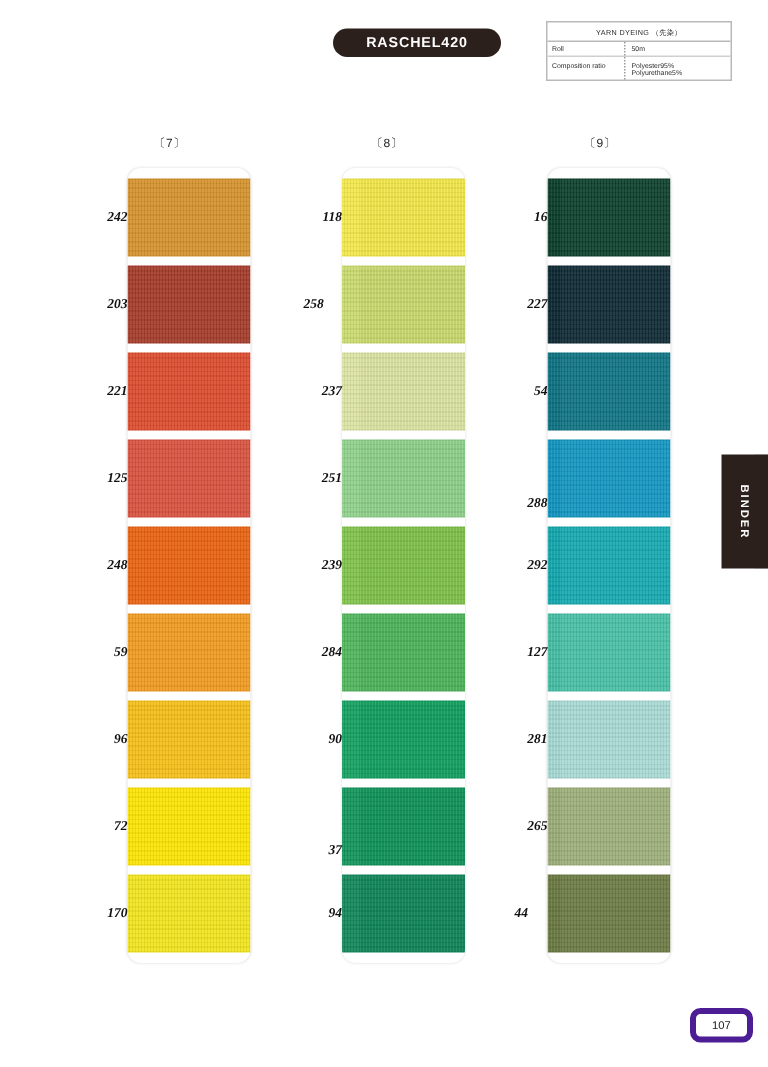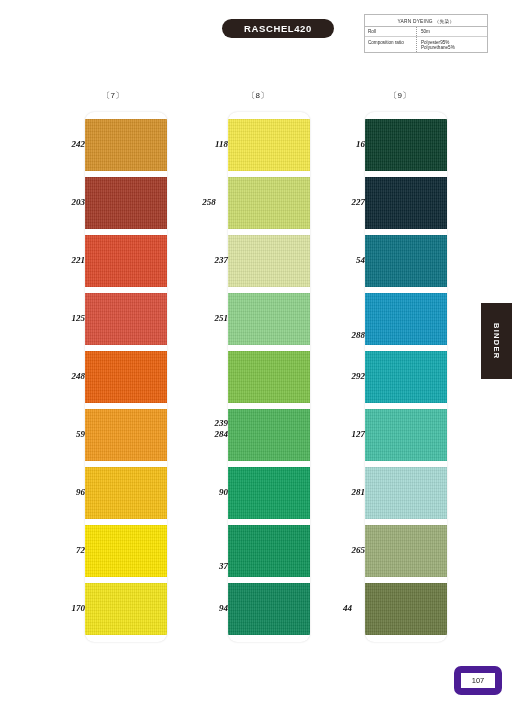--- a/index.html
+++ b/index.html
@@ -170,21 +170,21 @@
     background: #c8c4e0;
   }
 
   
   .page-number {
     position: absolute;
     right: 10px;
     bottom: 16px;
     width: 34px;
     height: 15px;
-    border: 7px solid #4c1d95;
+    border: 4px solid #4c1d95;
     border-radius: 7px;
     display: flex;
     align-items: center;
     justify-content: center;
     font-size: 7.5px;
     color: #222222;
     background: #ffffff;
   }
 </style>
 </head>
@@ -324,21 +324,21 @@
 <div class="code-label" style="left: 47px; top: 313px;">125</div>
 <div class="code-label" style="left: 47px; top: 371px;">248</div>
 <div class="code-label" style="left: 47px; top: 429px;">59</div>
 <div class="code-label" style="left: 47px; top: 487px;">96</div>
 <div class="code-label" style="left: 47px; top: 545px;">72</div>
 <div class="code-label" style="left: 47px; top: 603px;">170</div>
 <div class="code-label" style="left: 190px; top: 139px;">118</div>
 <div class="code-label" style="left: 190px; top: 197px; text-align: center;">258</div>
 <div class="code-label" style="left: 190px; top: 255px;">237</div>
 <div class="code-label" style="left: 190px; top: 313px;">251</div>
-<div class="code-label" style="left: 190px; top: 371px; margin-top: 47px;">239</div>
+<div class="code-label" style="left: 190px; top: 371px;">239</div>
 <div class="code-label" style="left: 190px; top: 429px;">284</div>
 <div class="code-label" style="left: 190px; top: 487px;">90</div>
 <div class="code-label" style="left: 190px; top: 545px; margin-top: 16px;">37</div>
 <div class="code-label" style="left: 190px; top: 603px;">94</div>
 <div class="code-label" style="left: 327px; top: 139px;">16</div>
 <div class="code-label" style="left: 327px; top: 197px;">227</div>
 <div class="code-label" style="left: 327px; top: 255px;">54</div>
 <div class="code-label" style="left: 327px; top: 330px;">288</div>
 <div class="code-label" style="left: 327px; top: 371px;">292</div>
 <div class="code-label" style="left: 327px; top: 429px;">127</div>

